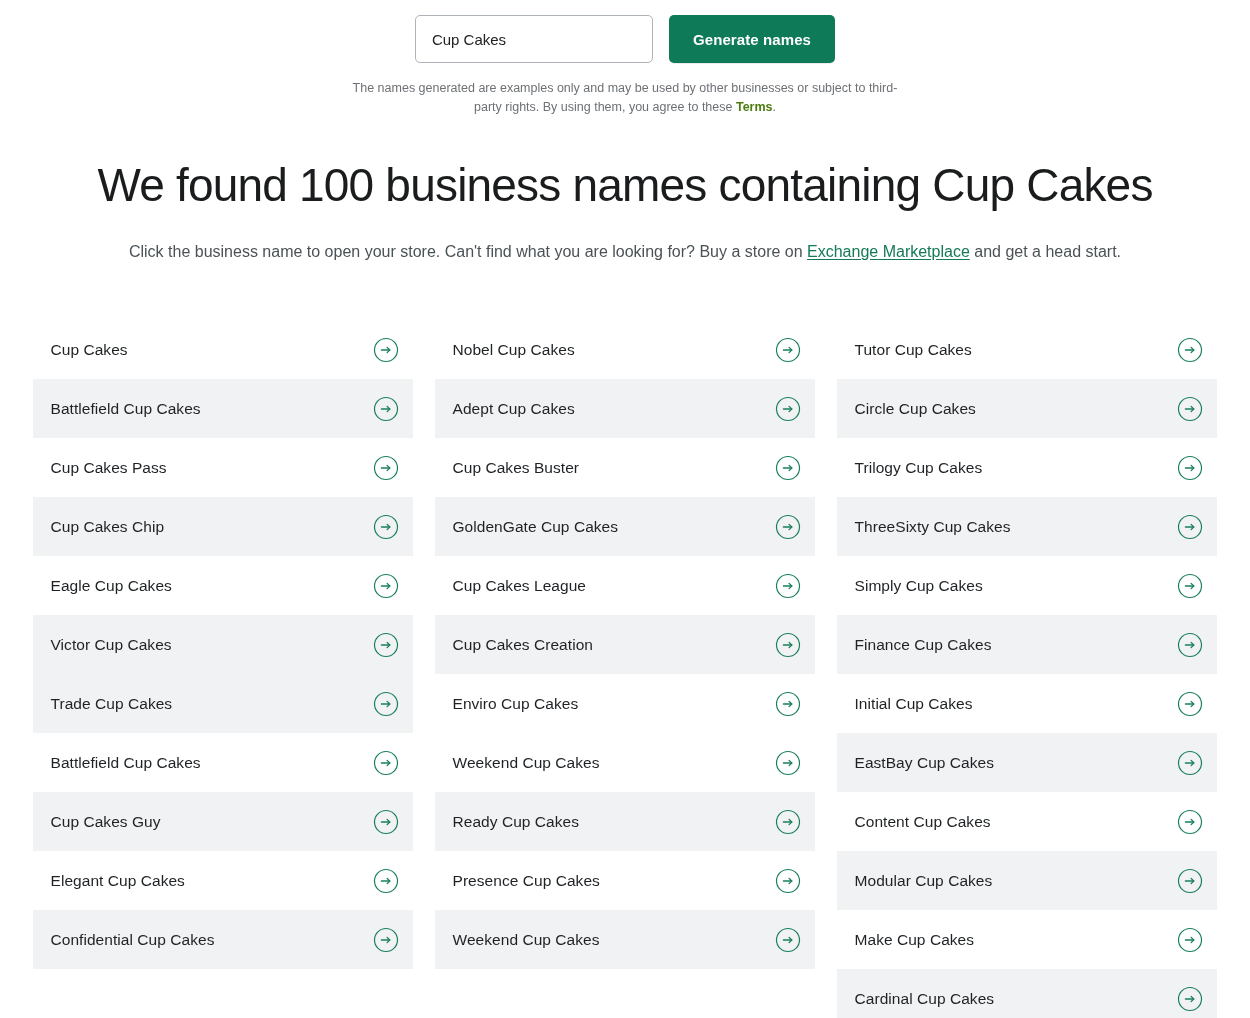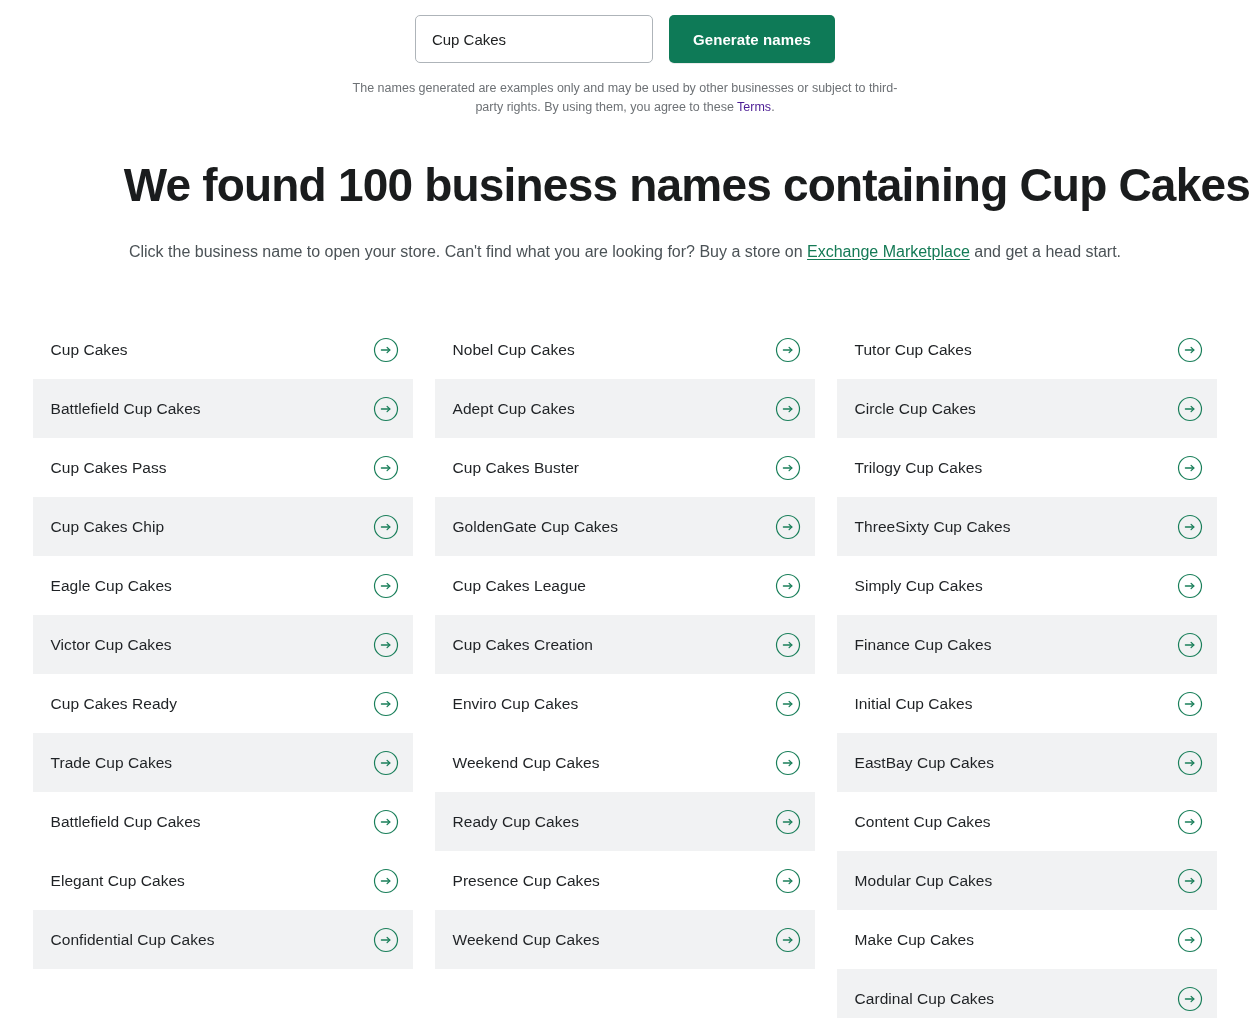--- a/index.html
+++ b/index.html
@@ -55,33 +55,33 @@
   
   .disclaimer {
     margin: 16px auto 0;
     width: 560px;
     text-align: center;
     font-size: 12.5px;
     line-height: 1.55;
     color: #6d7175;
   }
   .disclaimer a {
-    color: #4c1d95;
+    color: #4d7c0f;
     text-decoration: none;
-    font-weight: 400;
+    font-weight: 700;
   }
 
   
   .headline {
     margin: 42px 0 0;
-    text-align: right;
+    text-align: center;
     font-family: "Liberation Sans Narrow", "Liberation Sans", sans-serif;
     font-size: 46px;
     line-height: 1.1;
-    font-weight: bold;
+    font-weight: normal;
     letter-spacing: -0.8px;
     color: #1a1c1d;
   }
   .subhead {
     margin: 30px auto 0;
     text-align: center;
     font-size: 16px;
     color: #4b5256;
     line-height: 1.5;
   }
@@ -201,42 +201,42 @@
       <a href="#" class="name-row shaded">
         <span class="name-label">Victor Cup Cakes</span>
         <span style="display: inline-flex;">
           <svg class="arrow-icon" viewBox="0 0 26 26" fill="none" xmlns="http://www.w3.org/2000/svg">
   <circle cx="13" cy="13" r="11.5" stroke="#1a7f5a" stroke-width="1.2"></circle>
   <path d="M8.4 13h8.3" stroke="#1a7f5a" stroke-width="1.3" stroke-linecap="round"></path>
   <path d="M14.1 10.4 16.8 13l-2.7 2.6" stroke="#1a7f5a" stroke-width="1.3" stroke-linecap="round" stroke-linejoin="round"></path>
 </svg>
         </span>
       </a>
-      <a href="#" class="name-row">
-        <span class="name-label">Cup Cakes Ready</span>
-        <span style="display: inline-flex;">
-          <svg class="arrow-icon" viewBox="0 0 26 26" fill="none" xmlns="http://www.w3.org/2000/svg">
-  <circle cx="13" cy="13" r="11.5" stroke="#1a7f5a" stroke-width="1.2"></circle>
-  <path d="M8.4 13h8.3" stroke="#1a7f5a" stroke-width="1.3" stroke-linecap="round"></path>
-  <path d="M14.1 10.4 16.8 13l-2.7 2.6" stroke="#1a7f5a" stroke-width="1.3" stroke-linecap="round" stroke-linejoin="round"></path>
-</svg>
-        </span>
-      </a>
       <a href="#" class="name-row shaded">
         <span class="name-label">Trade Cup Cakes</span>
         <span style="display: inline-flex;">
           <svg class="arrow-icon" viewBox="0 0 26 26" fill="none" xmlns="http://www.w3.org/2000/svg">
   <circle cx="13" cy="13" r="11.5" stroke="#1a7f5a" stroke-width="1.2"></circle>
   <path d="M8.4 13h8.3" stroke="#1a7f5a" stroke-width="1.3" stroke-linecap="round"></path>
   <path d="M14.1 10.4 16.8 13l-2.7 2.6" stroke="#1a7f5a" stroke-width="1.3" stroke-linecap="round" stroke-linejoin="round"></path>
 </svg>
         </span>
       </a>
       <a href="#" class="name-row">
         <span class="name-label">Battlefield Cup Cakes</span>
+        <span style="display: inline-flex;">
+          <svg class="arrow-icon" viewBox="0 0 26 26" fill="none" xmlns="http://www.w3.org/2000/svg">
+  <circle cx="13" cy="13" r="11.5" stroke="#1a7f5a" stroke-width="1.2"></circle>
+  <path d="M8.4 13h8.3" stroke="#1a7f5a" stroke-width="1.3" stroke-linecap="round"></path>
+  <path d="M14.1 10.4 16.8 13l-2.7 2.6" stroke="#1a7f5a" stroke-width="1.3" stroke-linecap="round" stroke-linejoin="round"></path>
+</svg>
+        </span>
+      </a>
+      <a href="#" class="name-row shaded">
+        <span class="name-label">Cup Cakes Guy</span>
         <span style="display: inline-flex;">
           <svg class="arrow-icon" viewBox="0 0 26 26" fill="none" xmlns="http://www.w3.org/2000/svg">
   <circle cx="13" cy="13" r="11.5" stroke="#1a7f5a" stroke-width="1.2"></circle>
   <path d="M8.4 13h8.3" stroke="#1a7f5a" stroke-width="1.3" stroke-linecap="round"></path>
   <path d="M14.1 10.4 16.8 13l-2.7 2.6" stroke="#1a7f5a" stroke-width="1.3" stroke-linecap="round" stroke-linejoin="round"></path>
 </svg>
         </span>
       </a>
       <a href="#" class="name-row">
         <span class="name-label">Elegant Cup Cakes</span>

